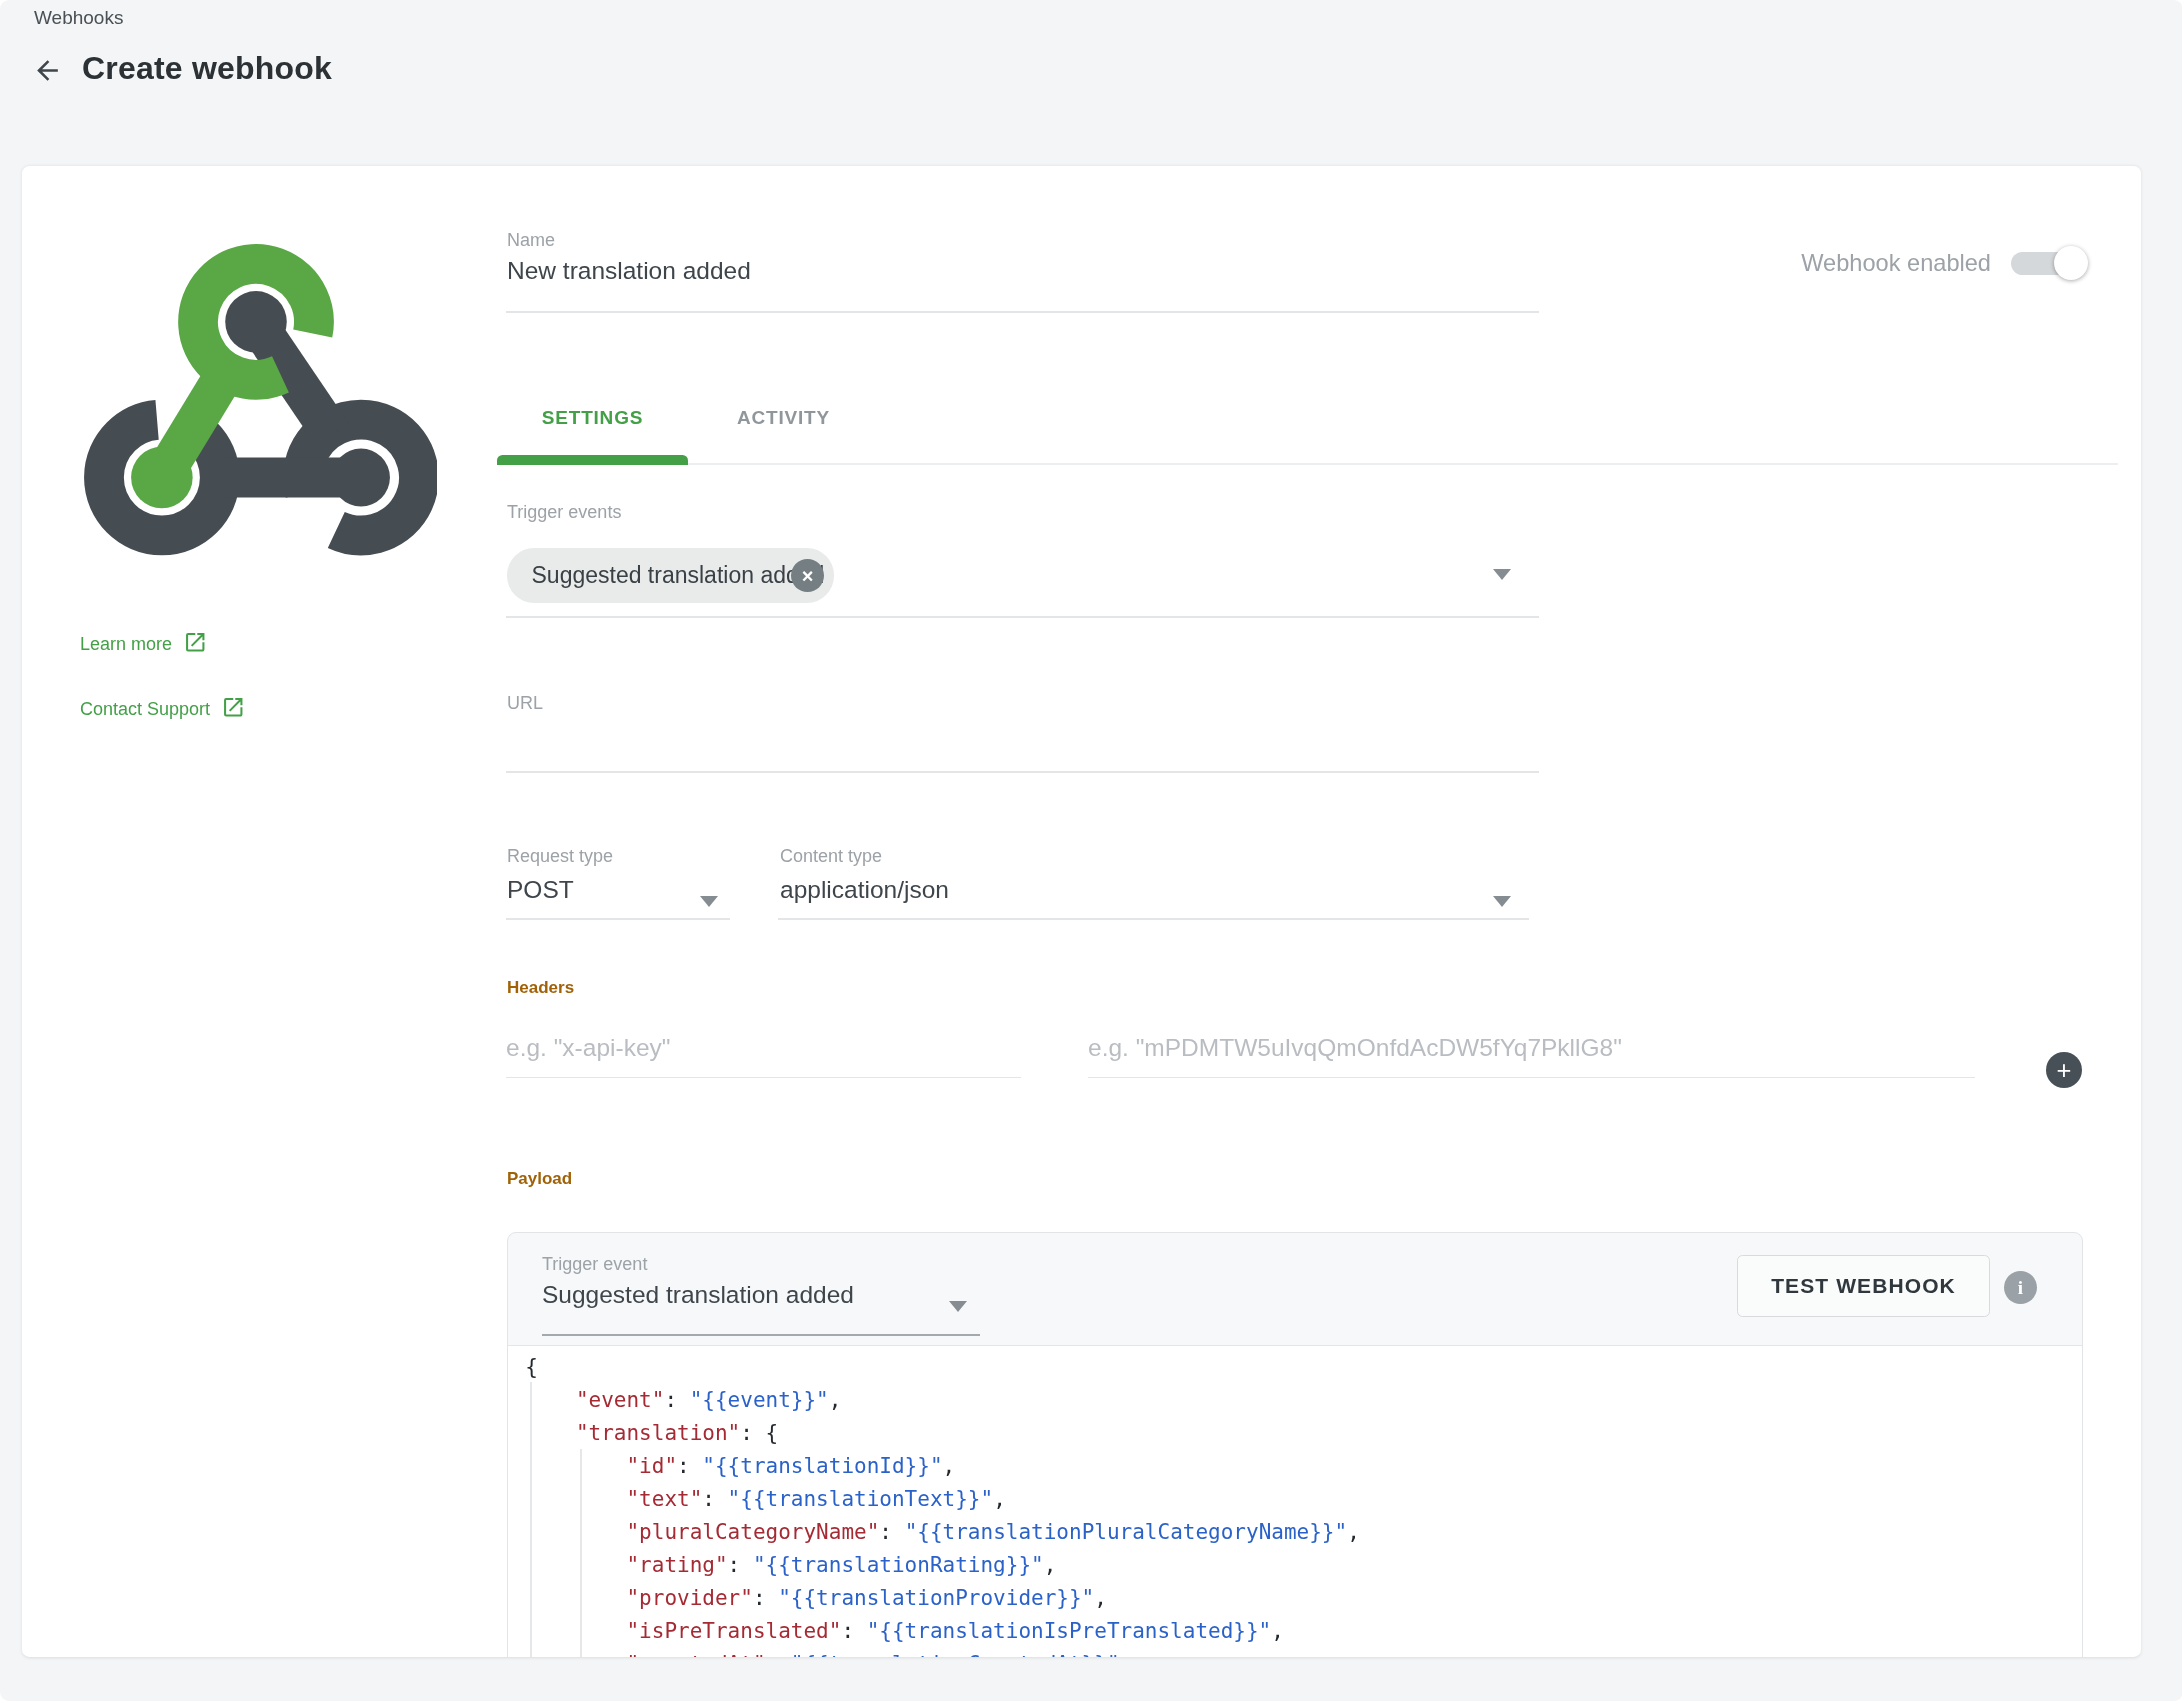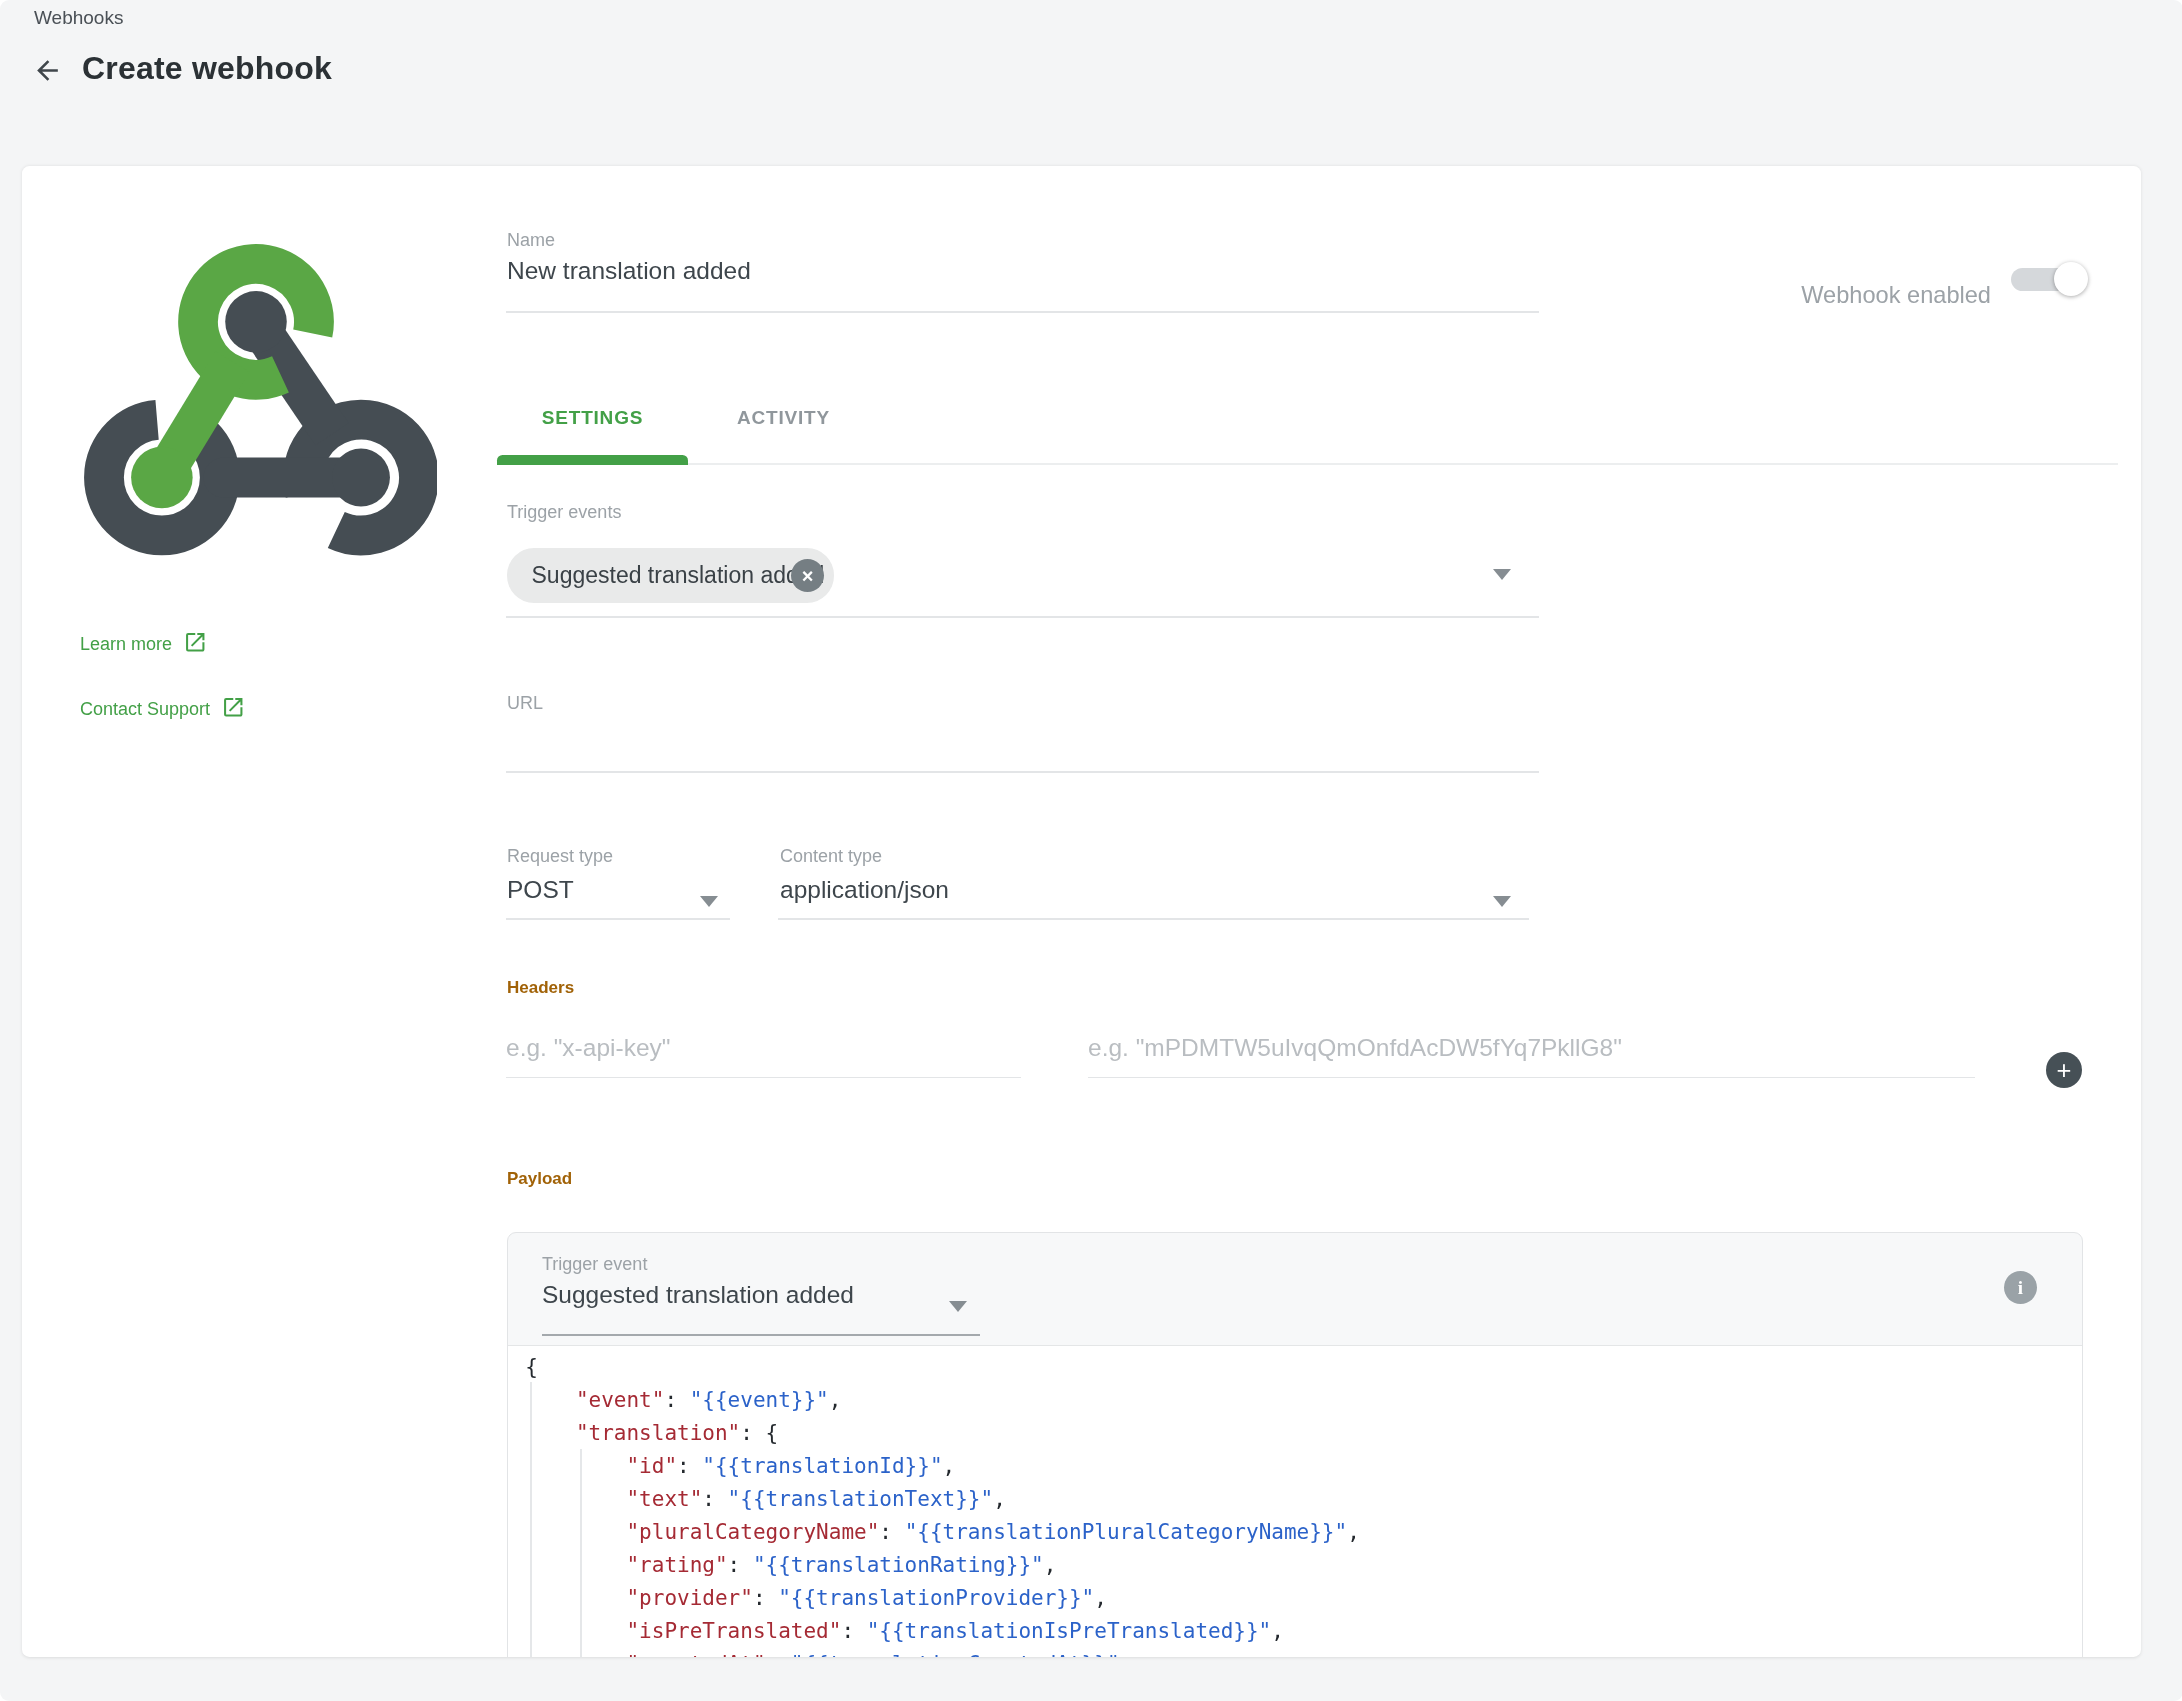--- a/index.html
+++ b/index.html
@@ -29,21 +29,21 @@
   .f-value { font-size:24.5px; color:#3E464C; }
   .u-line  { height:1.8px; background:#E3E5E7; }
   .dd-arrow { width:0; height:0; border-left:9px solid transparent;
               border-right:9px solid transparent; border-top:11.8px solid #868D92; cursor:pointer; }
   input.f-input { border:none; outline:none; background:transparent; font-family:"Liberation Sans",sans-serif;
                   font-size:24.5px; color:#3E464C; border-bottom:1.8px solid #E3E5E7; padding:0 1.8px 14.5px 0; }
   input.f-input::placeholder { color:#B9BDC1; }
 
   
   .toggle-row { right:56px; top:84px; display:flex; align-items:center; gap:20px; }
-  .toggle-label { font-size:23.6px; color:#9CA2A7;margin-top:32px; }
+  .toggle-label { font-size:23.6px; color:#9CA2A7; }
   .switch { position:relative; width:74px; height:23.6px; cursor:pointer; }
   .switch .track { position:absolute; inset:0; background:#D5D8DB; border-radius:11.8px; }
   .switch .knob { position:absolute; right:-2.7px; top:-5.5px; width:34px; height:34px; border-radius:50%;
                   background:#fff; box-shadow:0 0.9px 4.5px rgba(0,0,0,.35); }
 
   
   .tabs { left:475px; top:235px; display:flex; }
   .tab { width:191px; height:55px; display:flex; justify-content:center; padding-top:6.4px;
          font-size:19px; font-weight:700; letter-spacing:0.8px; cursor:pointer; }
   .tab.active { color:#43A047; }
@@ -181,20 +181,21 @@
       <span>+</span>
     </button>
 
     <div class="abs section-h" style="left:485px; top:1003px">Payload</div>
     <div class="abs panel">
       <div class="abs f-label" style="left:34px; top:21px">Trigger event</div>
       <div class="abs f-value" style="left:34px; top:48px">Suggested translation added</div>
       <div class="abs dd-arrow" style="left:441px; top:68px"></div>
       <div class="abs" style="left:34px; top:101px; width:438px; height:1.8px; background:#A4A9AD"></div>
 
+      <button class="test-btn">TEST WEBHOOK</button>
       <div class="info-btn">
         <span>i</span>
       </div>
 
       <div class="code">
         <div class="guide" style="left:22px; top:36px"></div>
         <div class="guide" style="left:72px; top:103px"></div>
       <div class="code-line"><span class="tok-p">{</span></div>
           <div class="code-line"><span class="tok-p">    </span><span class="tok-k">"event"</span><span class="tok-p">: </span><span class="tok-s">"{{event}}"</span><span class="tok-p">,</span></div>
           <div class="code-line"><span class="tok-p">    </span><span class="tok-k">"translation"</span><span class="tok-p">: {</span></div>

